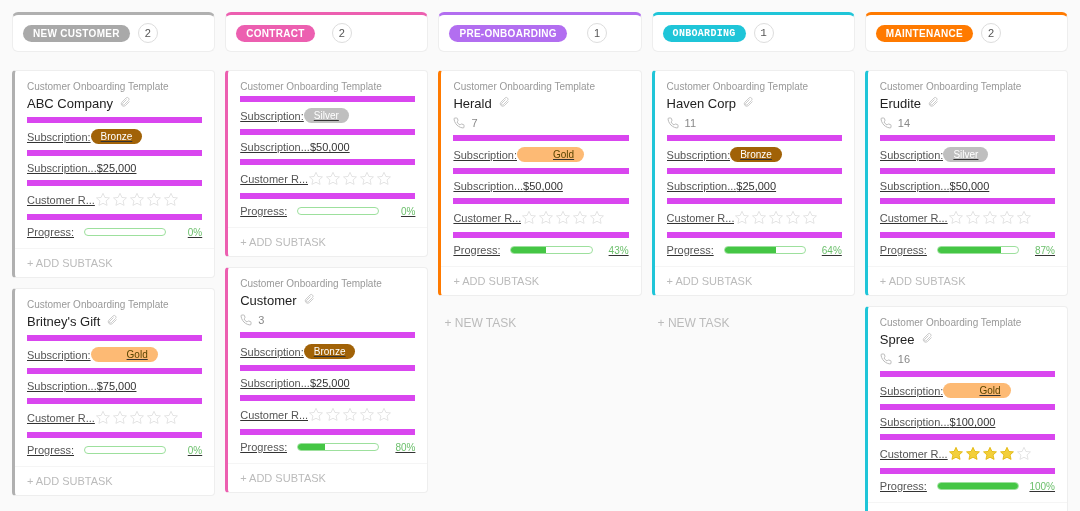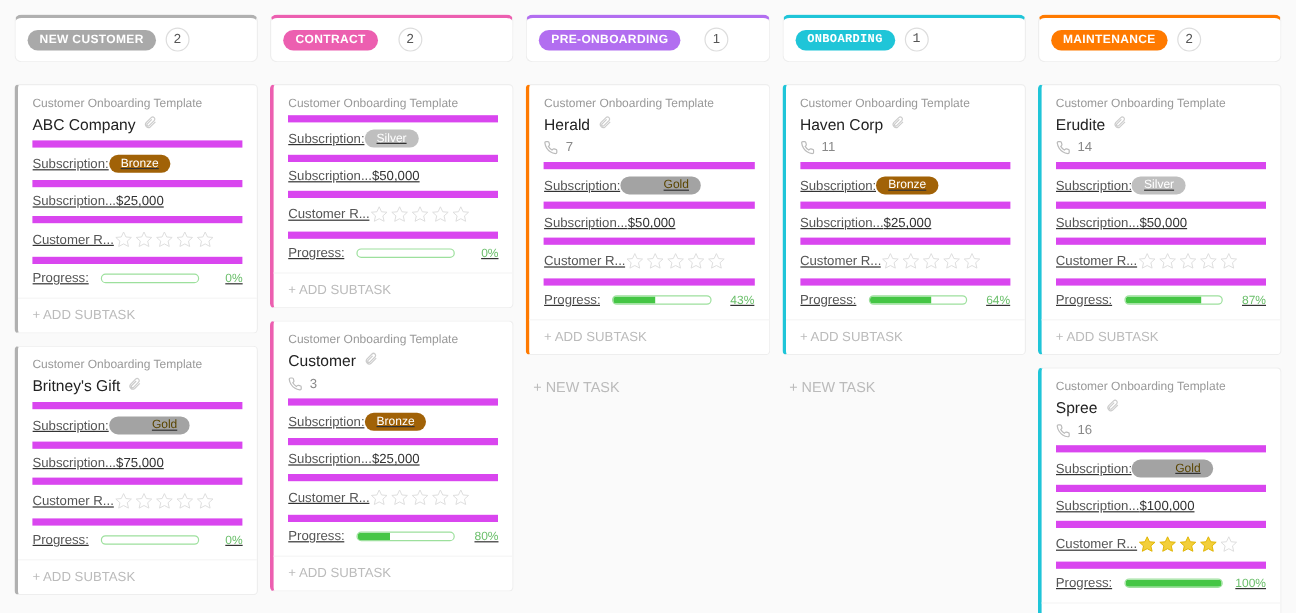--- a/index.html
+++ b/index.html
@@ -122,21 +122,21 @@
     gap: 4px;
   }
   .tier {
     padding: 2px 10px;
     border-radius: 10px;
     font-size: 10px;
     color: #fff;
   }
   .tier.Bronze { background: #a16207; }
   .tier.Silver { background: #bfbfbf; }
-  .tier.Gold   { background: #a3a3a3; color: #5a4500; padding-left: 36px; }
+  .tier.Gold   { background: #fdba74; color: #5a4500; padding-left: 36px; }
   .stars {
     display: flex;
     gap: 1px;
   }
   .star {
     width: 16px;
     height: 16px;
   }
   .star svg { width: 100%; height: 100%; }
   .progress-wrap {

